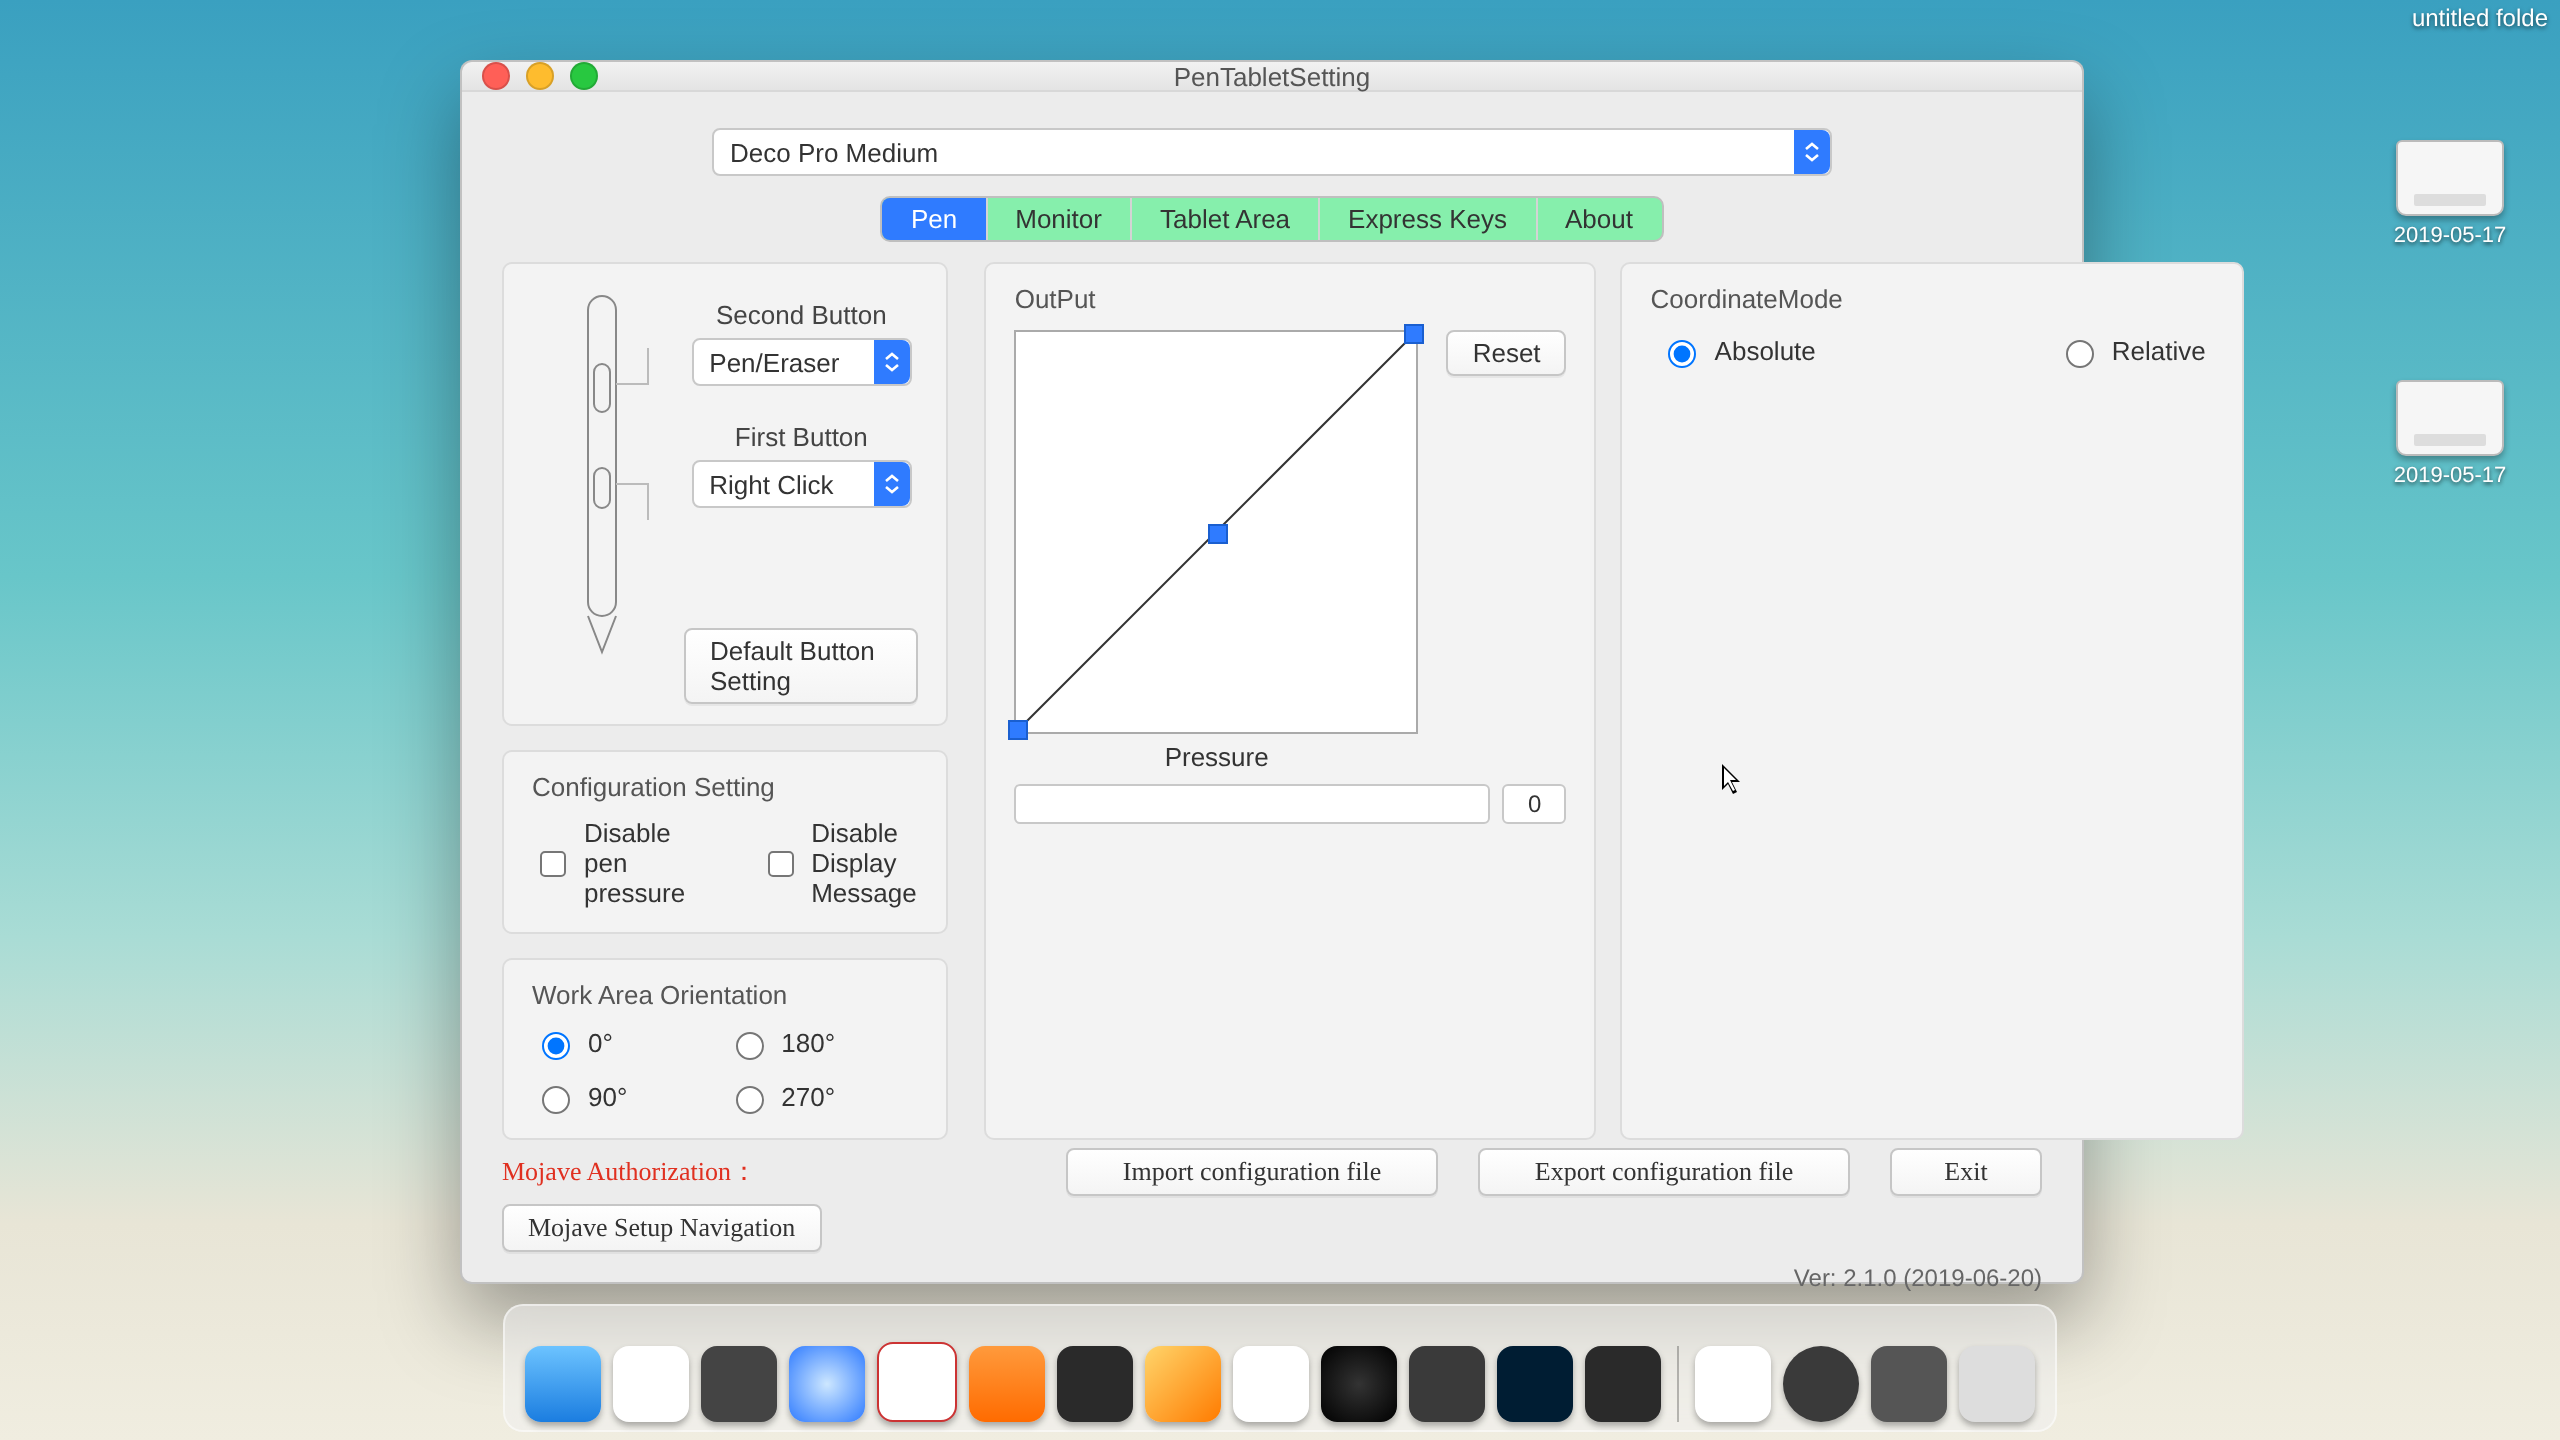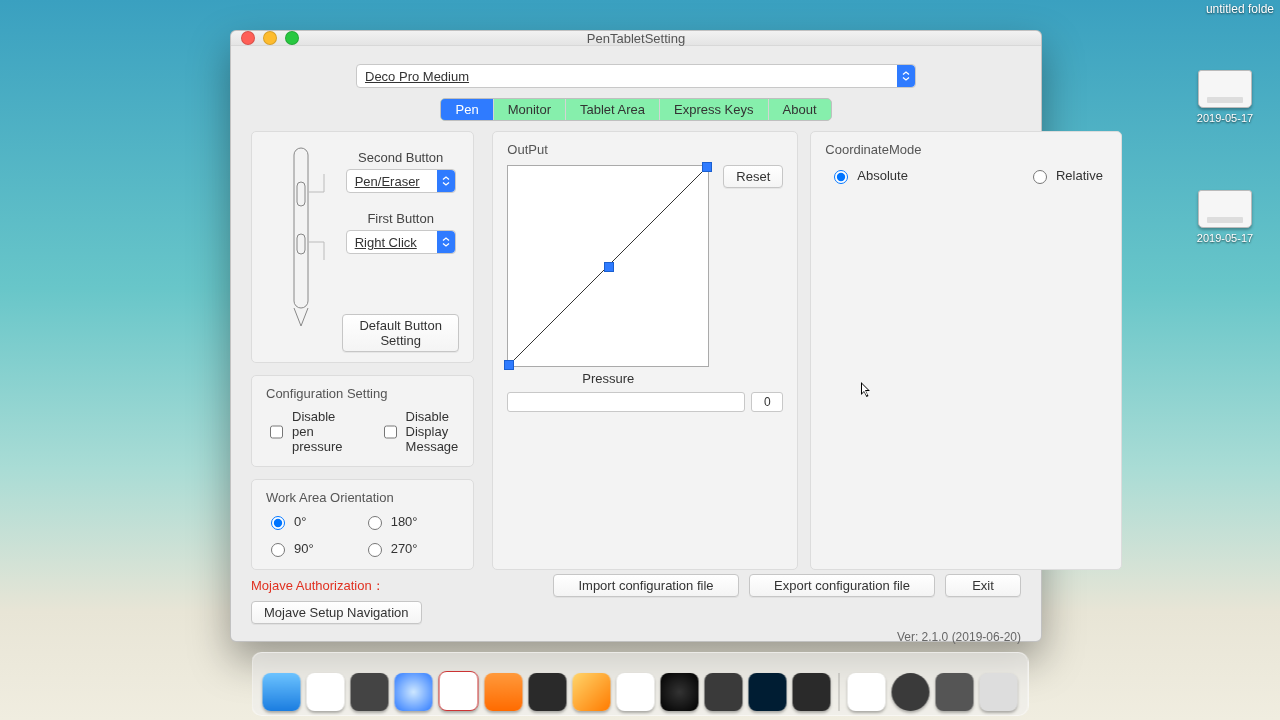--- a/index.html
+++ b/index.html
@@ -12,21 +12,21 @@
 
 .window { position:absolute; left:230px; top:30px; width:810px; height:610px; background:#ececec; border:1px solid rgba(0,0,0,.18); border-radius:6px; box-shadow:0 18px 40px rgba(0,0,0,.35); display:flex; flex-direction:column; }
 .titlebar { height:26px; display:flex; align-items:flex-start; border-bottom:1px solid #d8d8d8; position:relative; background:linear-gradient(#f2f2f2,#e4e4e4); border-radius:6px 6px 0 0; }
 .traffic { display:flex; gap:8px; margin-left:10px; }
 .traffic span { width:12px; height:12px; border-radius:50%; display:block; border:1px solid rgba(0,0,0,.15); }
 .t-red{background:#ff5f57}.t-yel{background:#febc2e}.t-grn{background:#28c840}
 .title { position:absolute; left:0; right:0; text-align:center; font-size:13px; color:#555; font-weight:500; }
 
 .content { flex:1; padding:10px 20px 6px; display:flex; flex-direction:column; }
 .device-sel { width:560px; margin:8px auto 6px; }
-.combo,.sel { background:#fff; border:1px solid #c8c8c8; border-radius:4px; height:22px; display:flex; align-items:center; padding:0 0 0 8px; position:relative;text-decoration:underline; }
+.combo,.sel { background:#fff; border:1px solid #c8c8c8; border-radius:4px; height:22px; display:flex; align-items:center; padding:0 0 0 8px; position:relative; }
 .combo .arrow,.sel .arrow { position:absolute; right:0; top:0; bottom:0; width:18px; background:#2f7bff; border-radius:0 4px 4px 0; display:flex; align-items:center; justify-content:center; }
 .arrow svg { width:8px; height:10px; display:block; }
 
 .tabs { margin:4px auto 0; display:flex; border:1px solid #bfbfbf; border-radius:5px; overflow:hidden; background:#86efac; width:fit-content; }
 .tab { padding:3px 14px; font-size:13px; border-right:1px solid #d4d4d4; }
 .tab:last-child{border-right:none}
 .tab.active { background:#2f7bff; color:#fff; }
 
 .panes { display:flex; gap:18px; margin-top:10px; }
 .box { background:#f3f3f3; border:1px solid #dcdcdc; border-radius:5px; }
@@ -57,21 +57,21 @@
 .handle { position:absolute; width:8px; height:8px; background:#2f7bff; border:1px solid #1a5fd0; }
 .press-row { display:flex; align-items:center; gap:6px; margin-top:6px; justify-content:center; }
 .press-lbl { font-size:13px; text-align:center; margin-top:4px; }
 .press-bar { flex:1; height:18px; background:#fff; border:1px solid #c8c8c8; border-radius:3px; }
 .press-val { width:30px; height:18px; border:1px solid #c8c8c8; background:#fff; font-size:12px; display:flex; align-items:center; justify-content:center; border-radius:3px; }
 
 .coord { padding:10px 14px 12px; }
 .coord-row { display:flex; gap:120px; padding:2px 4px; }
 
 .footer { margin-top:auto; }
-.foot-row { display:flex; align-items:center; gap:10px; margin-top:4px; }
+.foot-row { display:flex; align-items:center; gap:20px; margin-top:4px;font-family:Liberation Serif, serif; }
 .auth { color:#e03020; font-size:13px; }
 .spacer{flex:1}
 .ver { text-align:right; font-size:12px; color:#666; margin-top:6px; }
 
 .dock { position:absolute; left:50%; bottom:4px; transform:translateX(-50%); height:54px; padding:4px 10px; display:flex; align-items:flex-end; gap:6px; background:rgba(240,240,240,.55); border:1px solid rgba(255,255,255,.5); border-radius:10px; backdrop-filter:blur(6px); }
 .dock .app { width:38px; height:38px; border-radius:8px; box-shadow:0 2px 3px rgba(0,0,0,.3); }
 .dock .sep { width:1px; height:38px; background:rgba(0,0,0,.25); margin:0 2px; }
 
 .cursor { position:absolute; left:861px; top:382px; width:12px; height:16px; }
 </style>
@@ -146,21 +146,21 @@
                 <div class="lbl">First Button</div>
                 <div class="sel">
                   <span>Right Click</span>
                   <span class="arrow">
                       <svg viewBox="0 0 8 10">
                         <path d="M1 3.5 L4 1 L7 3.5 M1 6.5 L4 9 L7 6.5" stroke="#fff" stroke-width="1.3" fill="none"></path>
                       </svg>
                     </span>
                 </div>
               </div>
-              <div style="text-align:center;margin-top:auto">
+              <div style="text-align:left;margin-top:auto">
                 <span class="btn">Default  Button Setting</span>
               </div>
             </div>
           </div>
 
           <div class="box cfg">
             <h4>Configuration Setting</h4>
             <div class="chk-row">
               <label class="chk">
                   <input type="checkbox" style="">

